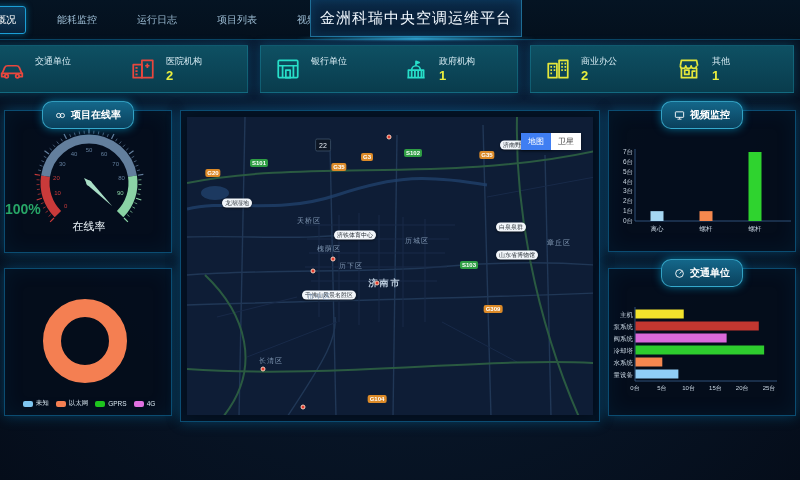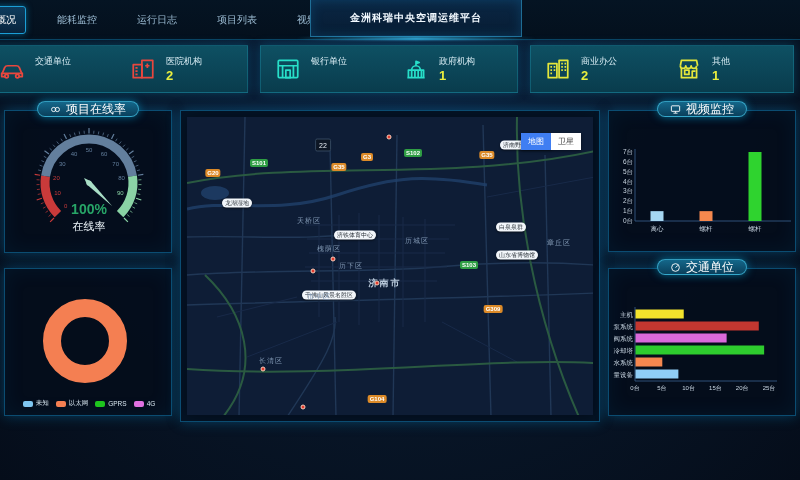--- a/index.html
+++ b/index.html
@@ -6,44 +6,44 @@
 html,body{width:800px;height:480px;overflow:hidden;background:#060e1c}
 .screen{position:absolute;width:800px;height:480px;overflow:hidden;color:#dfeaf2;
   font-family:"Liberation Sans","DejaVu Sans",sans-serif;
   background:radial-gradient(ellipse at 50% 8%,#0c2340 0%,#081628 55%,#050d1a 100%)}
 
 .nav{position:absolute;left:0;top:0;width:800px;height:40px;background:linear-gradient(180deg,#051423,#04101d);border-bottom:1px solid rgba(20,150,210,.35)}
 .tabs{position:absolute;left:-14px;top:6px;display:flex;align-items:center;gap:22px;height:28px}
 .tab{font-size:10px;color:#9dbdd4;padding:6px 9px;white-space:nowrap;cursor:pointer}
 .tab.active{border:1px solid #1b9ed6;background:linear-gradient(180deg,rgba(25,110,165,.45),rgba(12,60,100,.45));color:#fff;border-radius:3px;box-shadow:0 0 6px rgba(0,170,230,.5)}
 .title-box{position:absolute;left:310px;top:0;width:212px;height:37px;display:flex;align-items:center;justify-content:center;border:1px solid rgba(50,170,220,.55);border-top:none;background:linear-gradient(180deg,#0a2744,#071c33);box-shadow:inset 0 0 12px rgba(20,130,200,.25)}
-.title-box span{font-size:10px;font-weight:bold;color:#f2f9ff;letter-spacing:1px}
+.title-box span{font-size:15px;font-weight:normal;color:#f2f9ff;letter-spacing:1px}
 .title-glow{position:absolute;left:296px;top:37px;width:240px;height:3px;background:linear-gradient(90deg,transparent,rgba(60,200,255,.9),transparent);filter:blur(1px)}
 
 .cards{position:absolute;left:0;top:45px;width:800px;height:48px}
 .card{position:absolute;top:0;height:48px;background:linear-gradient(180deg,#0e5063,#093c4d);border:1px solid rgba(40,200,230,.22);box-shadow:0 0 10px rgba(0,160,210,.28);display:flex}
 .card1{left:-16px;width:264px}.card2{left:260px;width:258px}.card3{left:530px;width:264px}
 .stat-item{width:50%;display:flex;align-items:center}
 .stat-icon{margin-left:14px;display:flex}
 .stat-icon svg{width:26px;height:26px}
 .stat-text{margin-left:10px;display:flex;flex-direction:column;justify-content:flex-end}
 .stat-label{font-size:9px;color:#d9edf4}
 .stat-value{font-size:13px;font-weight:bold;color:#e9ee3e;line-height:14px;min-height:14px;margin-top:1px}
 
 .panel{position:absolute;background:rgba(4,13,27,.92);border:1px solid rgba(18,140,200,.5);box-shadow:0 0 12px rgba(8,130,190,.4),inset 0 0 20px rgba(10,90,150,.12)}
 .p-online{left:4px;top:110px;width:168px;height:143px}
 .p-network{left:4px;top:268px;width:168px;height:148px}
 .p-map{left:180px;top:110px;width:420px;height:312px}
 .p-host{left:608px;top:110px;width:188px;height:142px}
 .p-device{left:608px;top:268px;width:188px;height:148px}
-.panel-header{position:absolute;top:-10px;left:50%;transform:translateX(-50%);height:16px;padding:0 12px;background:linear-gradient(180deg,#14678a,#0a405c);border:1px solid rgba(70,205,240,.65);border-radius:10px;display:flex;align-items:center;gap:5px;color:#fff;font-size:12px;font-weight:normal;white-space:nowrap;box-shadow:0 0 8px rgba(0,180,235,.55);z-index:5}
+.panel-header{position:absolute;top:-10px;left:50%;transform:translateX(-50%);height:28px;padding:0 12px;background:linear-gradient(180deg,#14678a,#0a405c);border:1px solid rgba(70,205,240,.65);border-radius:10px;display:flex;align-items:center;gap:5px;color:#fff;font-size:10px;font-weight:bold;white-space:nowrap;box-shadow:0 0 8px rgba(0,180,235,.55);z-index:5}
 .hicon{width:11px;height:11px}
 
 .gauge-wrap{position:absolute;left:0;top:8px;width:168px;height:120px}
-.gauge-value{position:absolute;left:0;top:90px;width:168px;text-align:center;font-size:14px;font-weight:bold;color:#27a567;z-index:3}
+.gauge-value{position:absolute;left:0;top:90px;width:168px;text-align:left;font-size:14px;font-weight:bold;color:#27a567;z-index:3}
 .gauge-label{position:absolute;left:0;top:108px;width:168px;text-align:center;font-size:11px;color:#eef6fb;z-index:3}
 
 .donut-wrap{position:absolute;left:0;top:14px;width:168px;height:112px}
 .legend{position:absolute;left:0;bottom:7px;width:168px;display:flex;justify-content:center;gap:7px}
 .lg-item{display:flex;align-items:center;gap:3px;cursor:pointer}
 .lg-swatch{width:10px;height:6px;border-radius:2px}
 .lg-label{font-size:6.5px;color:#d5e4ee}
 
 .map-area{position:absolute;inset:6px;background:#0e1d36;overflow:hidden}
 .map-roads{position:absolute;left:0;top:0}

